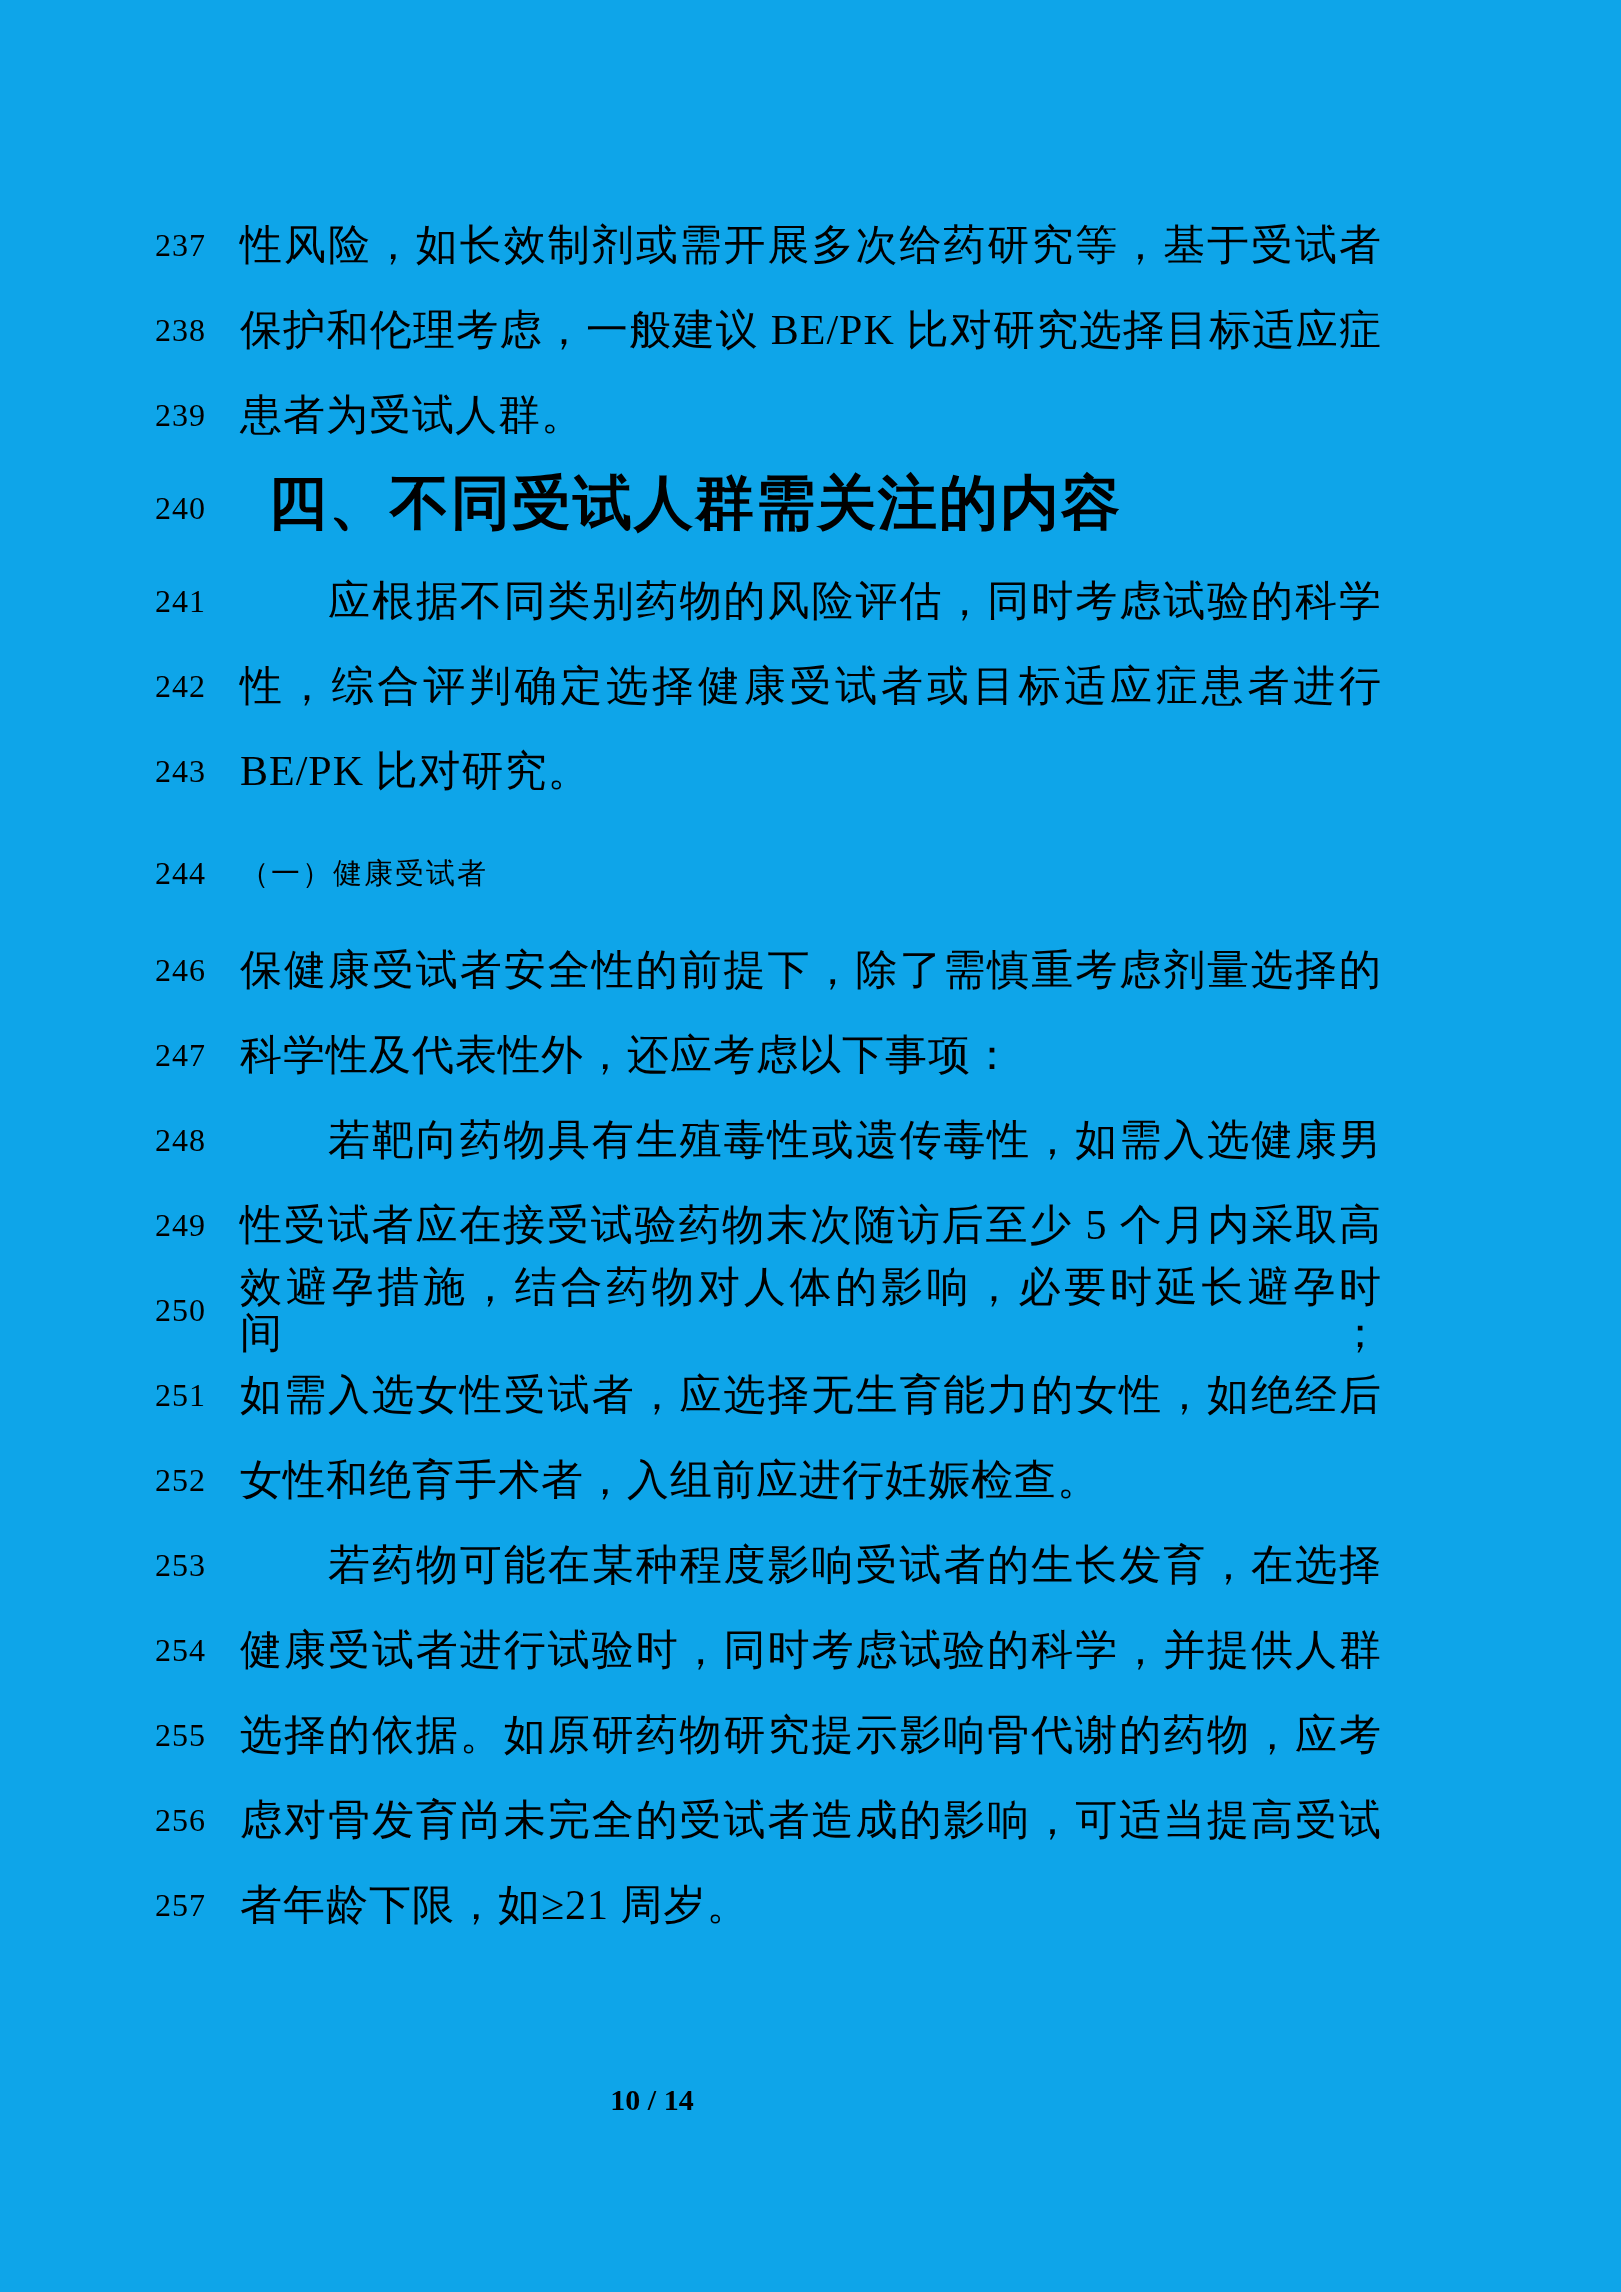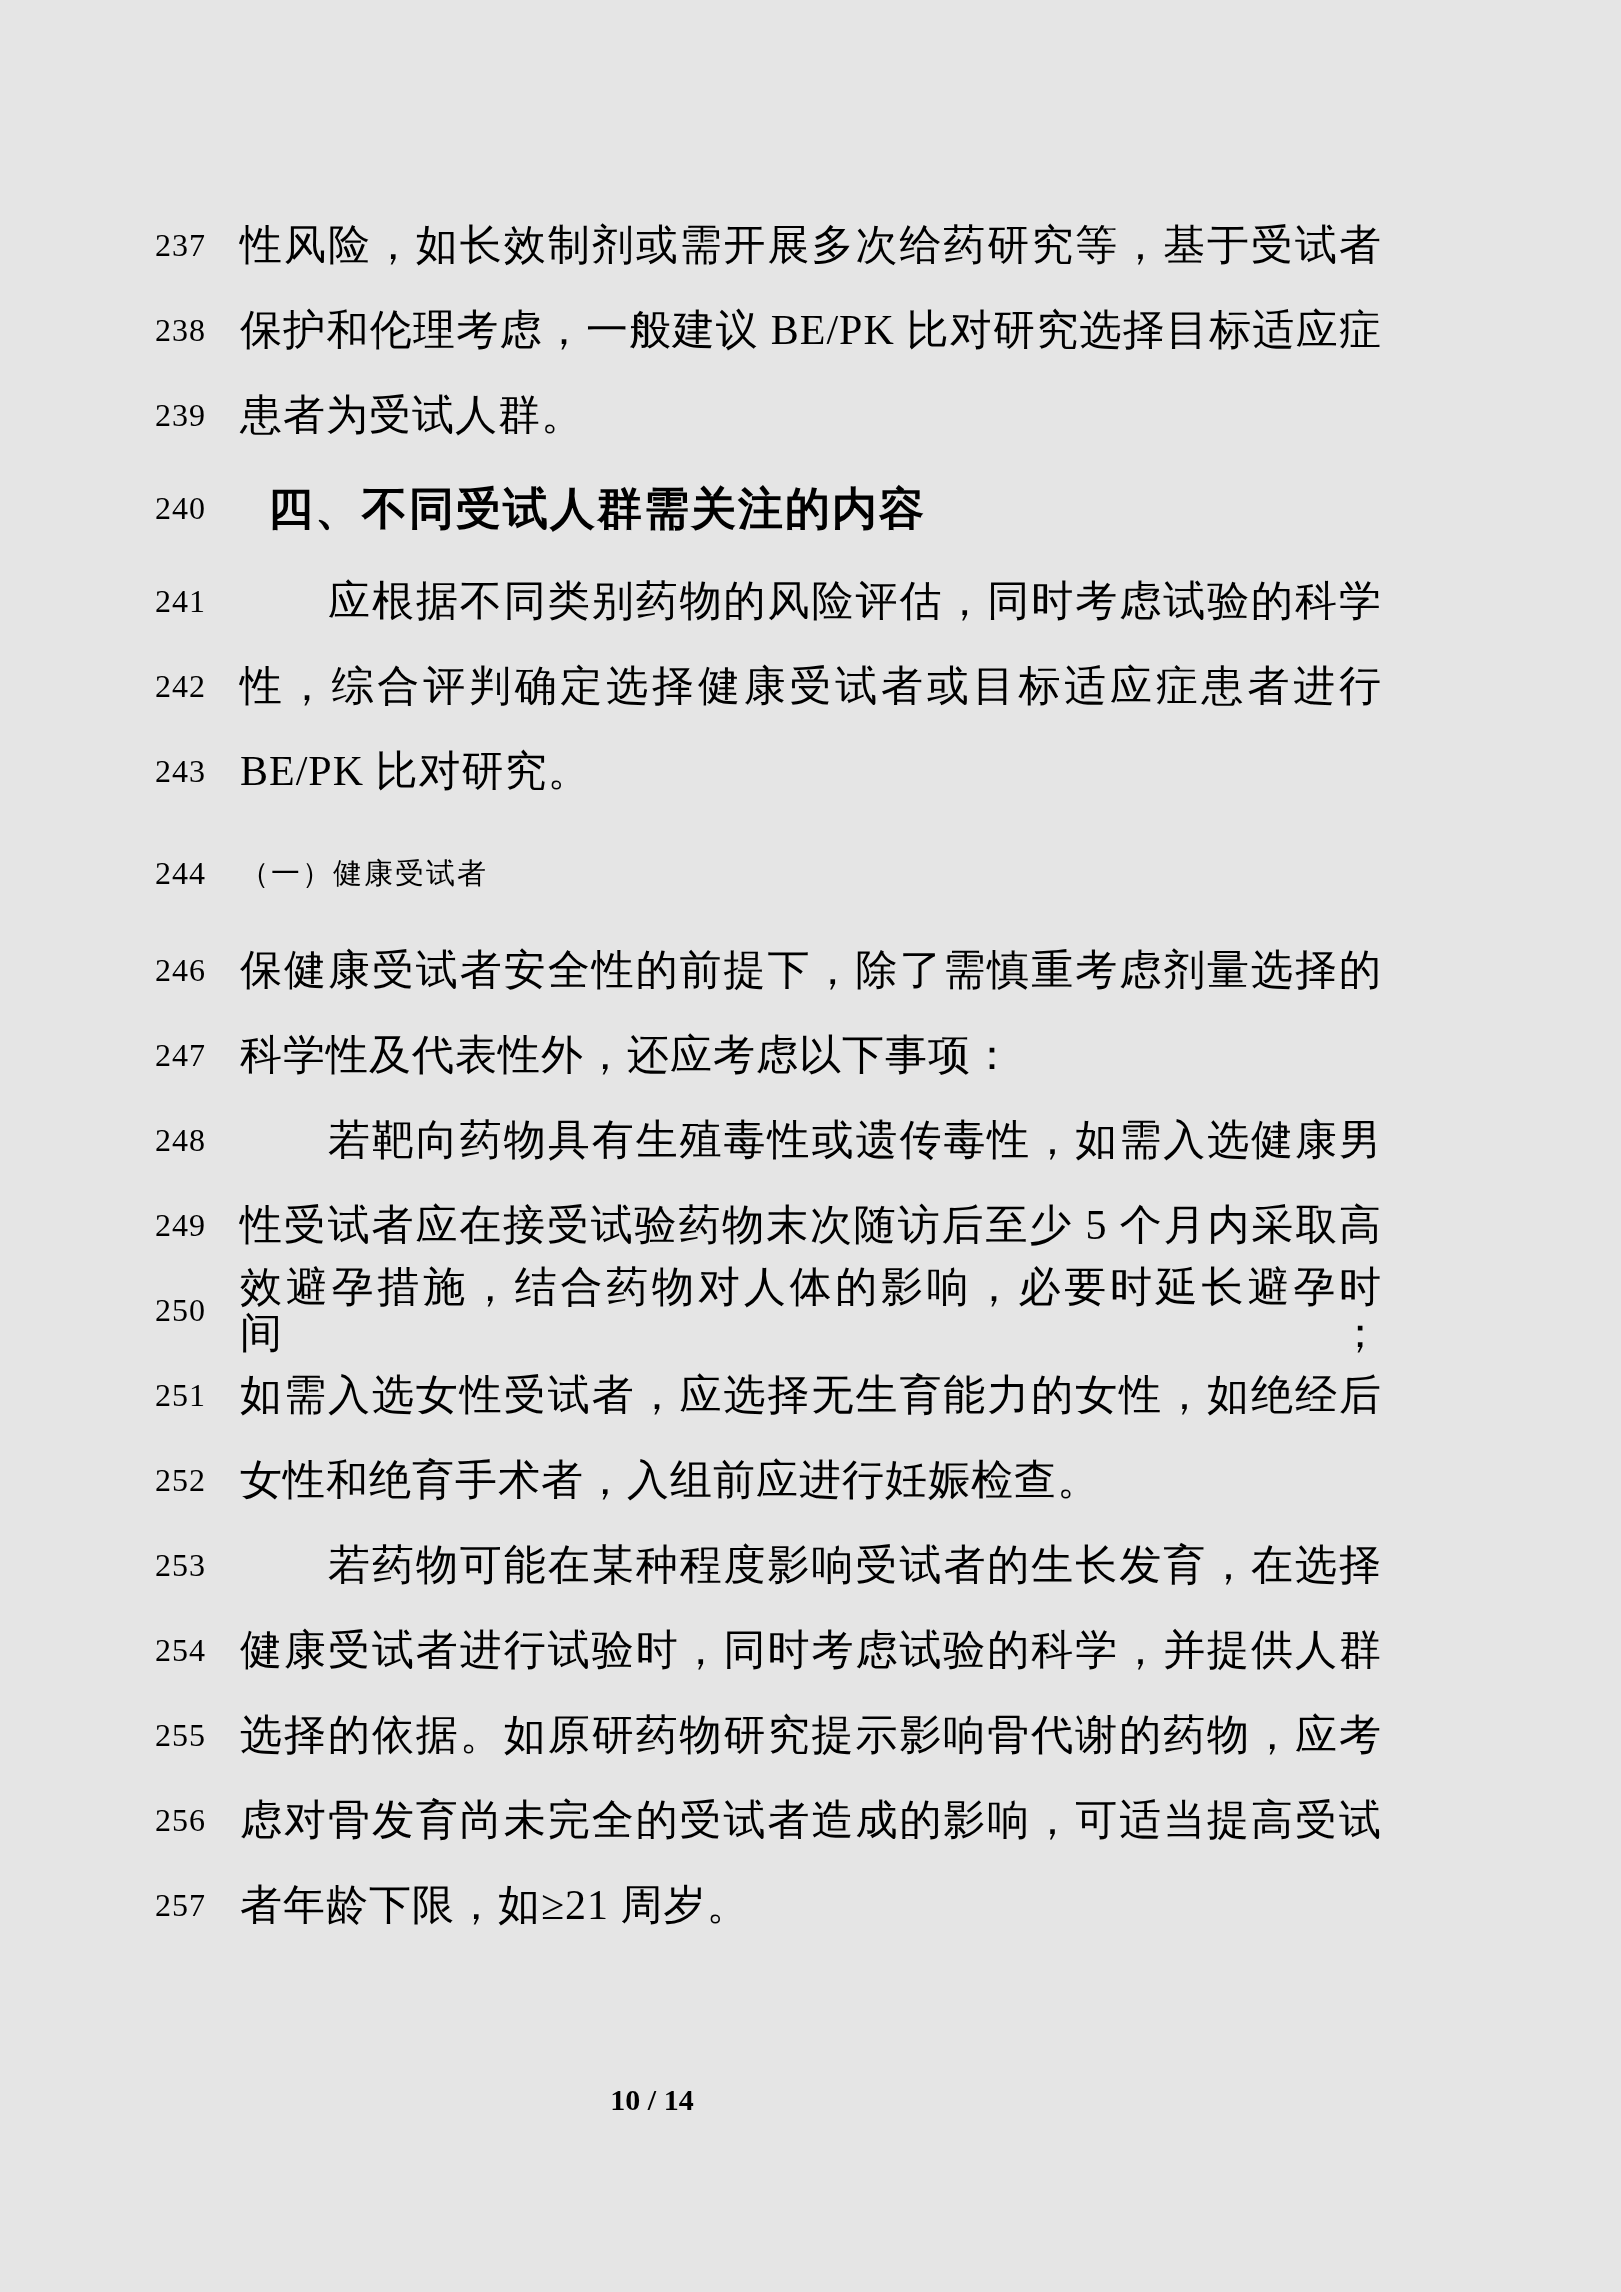--- a/index.html
+++ b/index.html
@@ -4,21 +4,21 @@
   <style>
     html, body {
       margin: 0;
       padding: 0;
       background: #ffffff;
     }
     .page {
       position: relative;
       width: 1621px;
       height: 2293px;
-      background: #e5e5e5;
+      background: #0ea5e9;
       color: #000000;
       font-family: "Liberation Serif", "DejaVu Serif", serif;
       overflow: hidden;
     }
     .lines {
       padding: 203px 0 0 155px;
     }
     .line {
       display: flex;
       align-items: center;
@@ -47,23 +47,23 @@
     .indent .line-text {
       text-indent: 88px;
     }
     
     .heading1 {
       margin-top: 7.8px;
       margin-bottom: 7.8px;
       gap: 28px;
     }
     .heading1 .line-text {
-      font-family: Liberation Sans, sans-serif;
+      font-family: Liberation Mono, monospace;
       font-weight: bold;
-      font-size: 45px;
+      font-size: 59px;
       letter-spacing: 2px;
     }
     
     .heading2 {
       margin-top: 17.6px;
       margin-bottom: 11.8px;
       align-items: center;
     }
     .heading2 .line-text {
       font-weight: normal;

